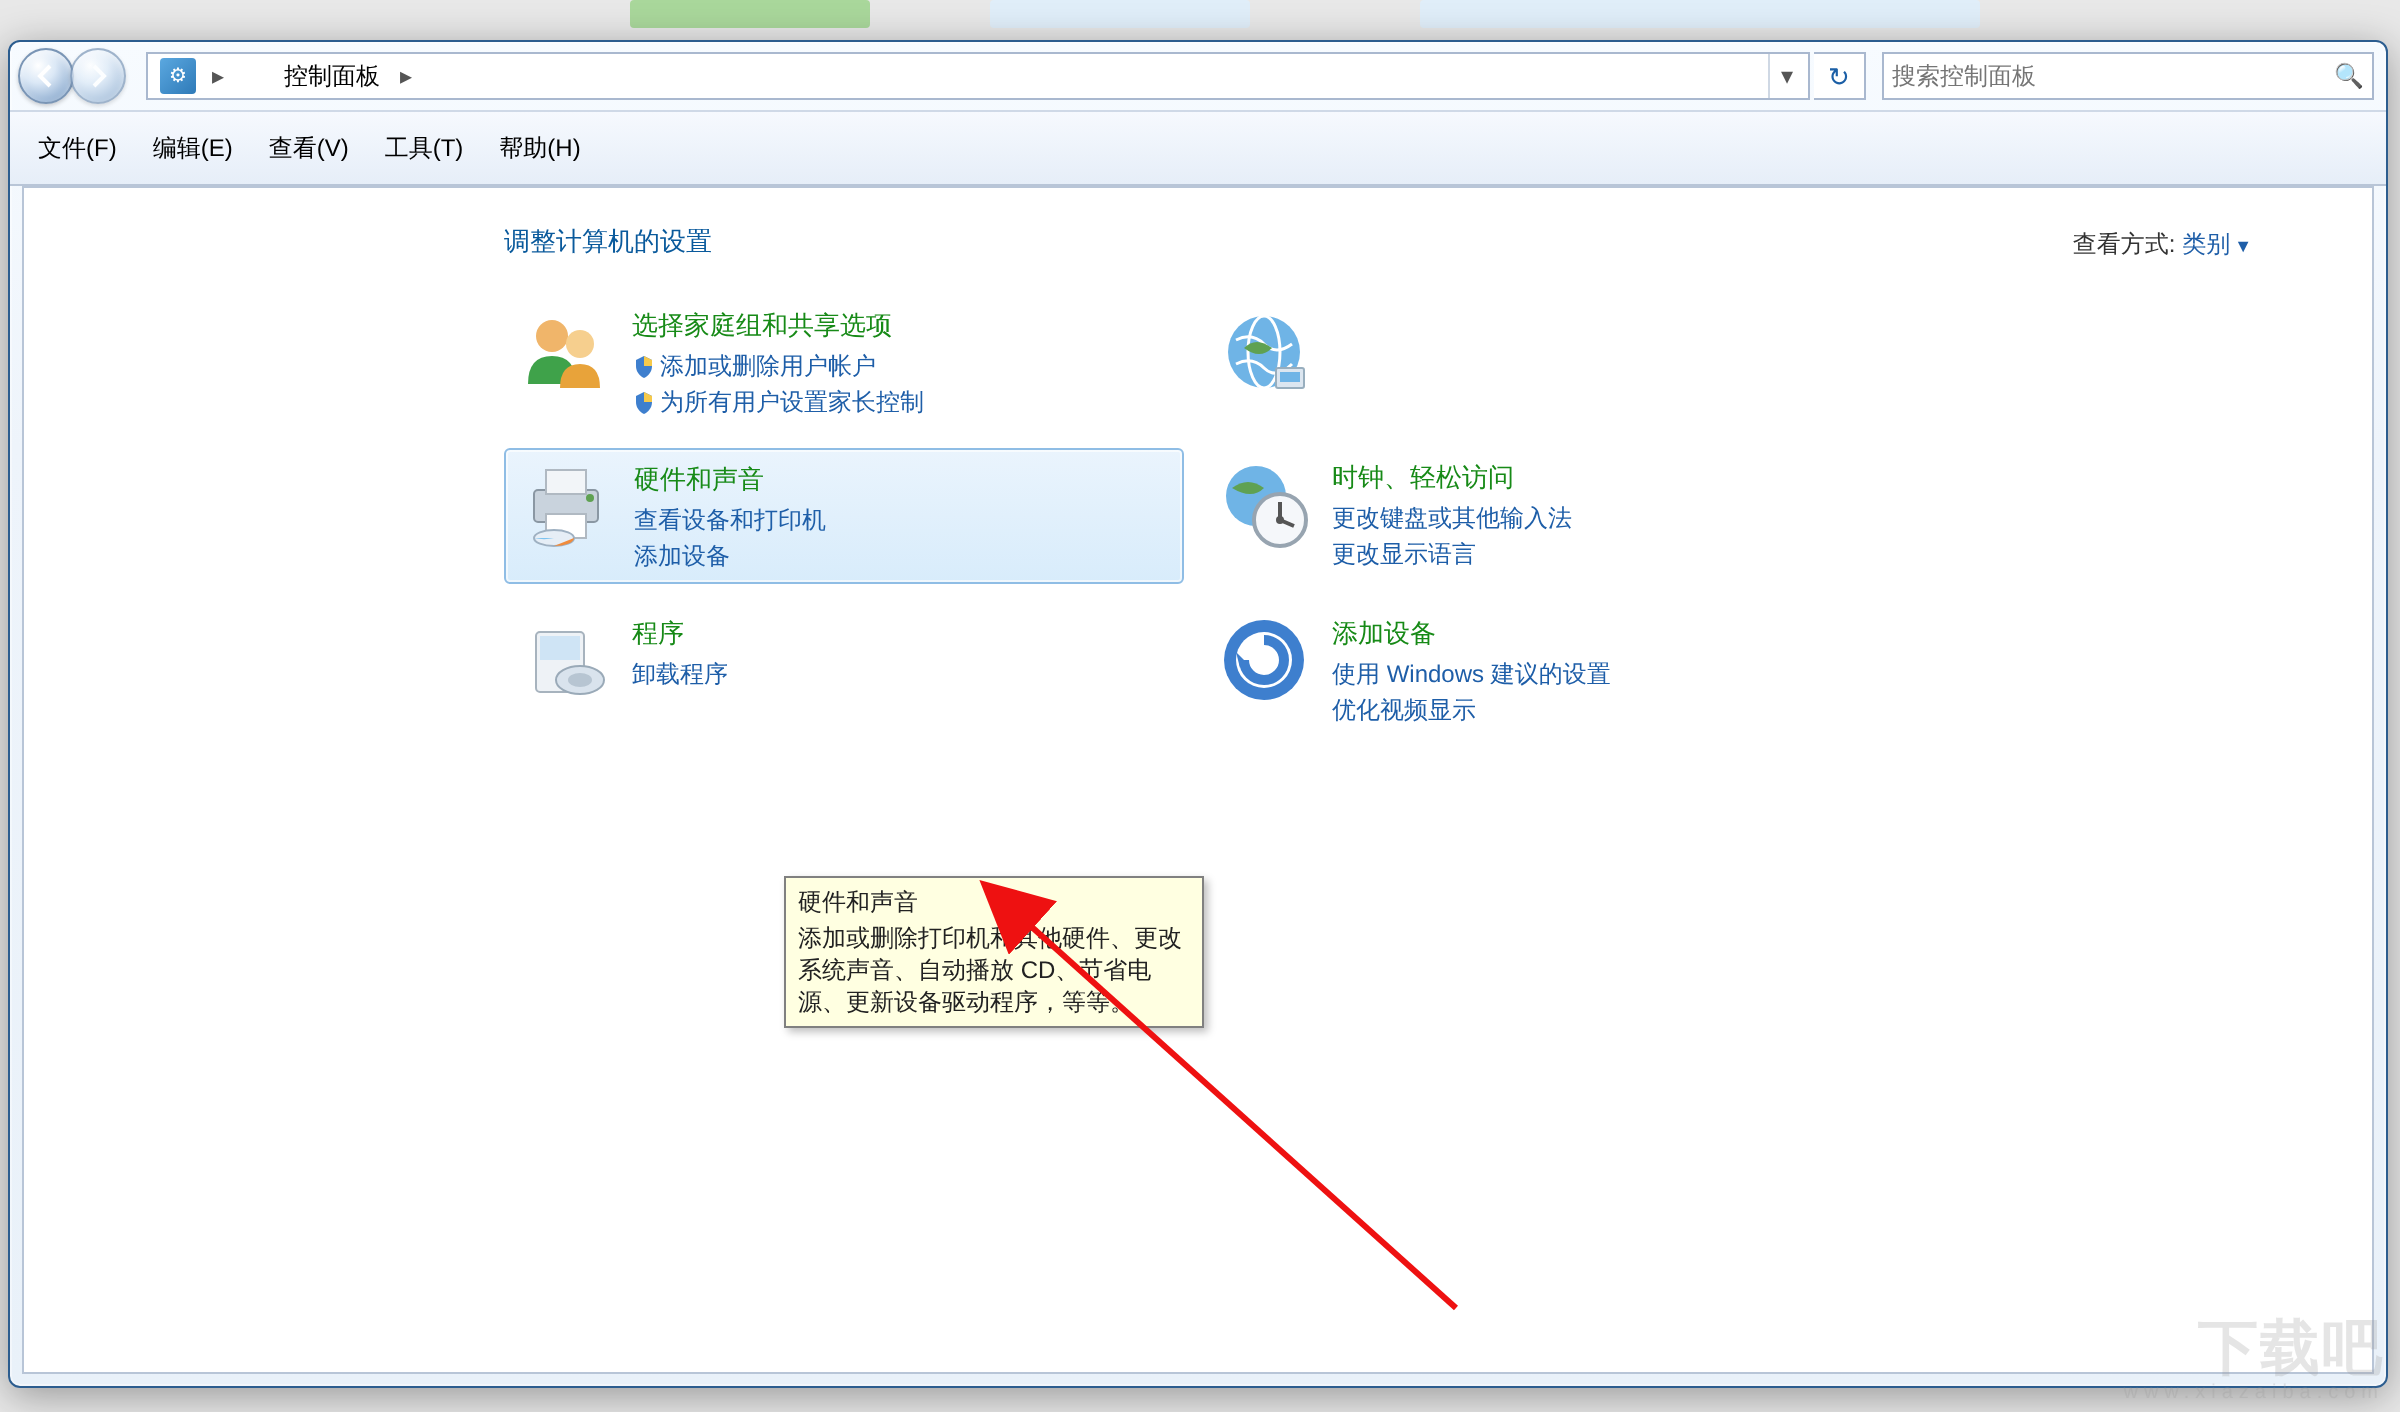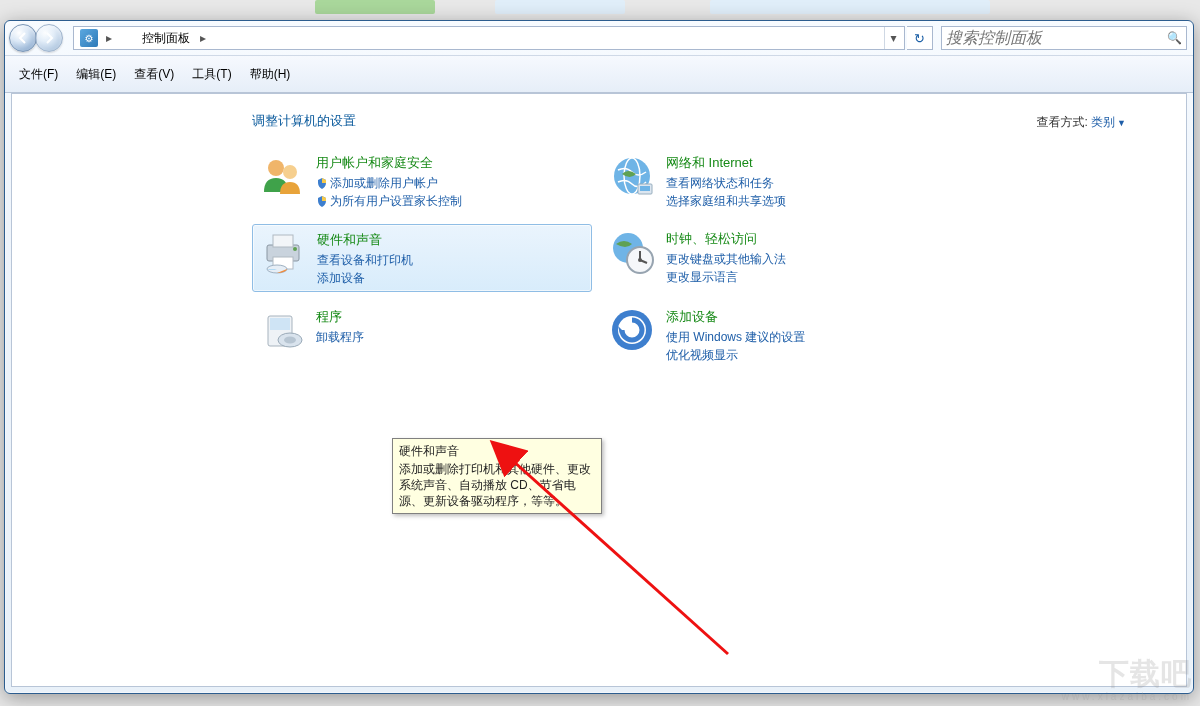--- a/index.html
+++ b/index.html
@@ -106,21 +106,21 @@
     width:18px;height:22px;border-left:1px solid #cfd8e4;display:flex;align-items:center;justify-content:center;margin-left:auto;color:#555;
   }
   .refresh {
     width:26px;height:24px;border:1px solid #a9b8cf;border-left:none;background:#fff;display:flex;align-items:center;justify-content:center;color:#1b5fa6;font-size:13px;
   }
   .searchbox {
     width:246px; height:24px; background:#fff; border:1px solid #a9b8cf; margin-left:6px;
     display:flex; align-items:center; padding:0 4px;
   }
   .searchbox input {
-    border:none; outline:none; flex:1; font-size:16px; color:#888; font-style:italic;
+    border:none; outline:none; flex:1; font-size:12px; color:#888; 
   }
   .searchbox .sicon { color:#3a6ea8; font-size:12px; }
 
   
   .menubar {
     height:38px;
     background: linear-gradient(to bottom,#f6f9fe,#e6eef8);
     border-top:1px solid #cfd9e7;
     border-bottom:1px solid #b8c5d7;
     display:flex; align-items:center;
@@ -317,21 +317,21 @@
         <div class="cat">
           <div class="icon ico-users">
             <svg viewBox="0 0 48 48">
               <circle cx="18" cy="16" r="8" fill="#f0b56a"></circle>
               <path d="M6 40 Q6 26 18 26 Q30 26 30 40 Z" fill="#3fa24a"></path>
               <circle cx="32" cy="20" r="7" fill="#f6cf8e"></circle>
               <path d="M22 42 Q22 30 32 30 Q42 30 42 42 Z" fill="#e8a33a"></path>
             </svg>
           </div>
           <div class="body">
-            <h3>用户帐户和家庭安全</h3>
+            <h3>选择家庭组和共享选项</h3>
             <span class="link">
               <svg class="shield-mini" viewBox="0 0 12 12">
                   <path d="M6 1 L10 3 V6 C10 9 8 11 6 12 C4 11 2 9 2 6 V3 Z" fill="#3e7fce"></path>
                   <path d="M6 1 L10 3 V6 H6 Z" fill="#f6c94a"></path>
                 </svg><span>添加或删除用户帐户</span>
             </span>
             <span class="link">
               <svg class="shield-mini" viewBox="0 0 12 12">
                   <path d="M6 1 L10 3 V6 C10 9 8 11 6 12 C4 11 2 9 2 6 V3 Z" fill="#3e7fce"></path>
                   <path d="M6 1 L10 3 V6 H6 Z" fill="#f6c94a"></path>
@@ -345,25 +345,20 @@
             <svg viewBox="0 0 48 48">
               <circle cx="24" cy="24" r="18" fill="#6fb4e6"></circle>
               <path d="M10 18 Q18 14 24 20 Q30 26 38 20" stroke="#fff" stroke-width="1.5" fill="none"></path>
               <path d="M10 30 Q18 26 24 32 Q30 38 38 30" stroke="#fff" stroke-width="1.5" fill="none"></path>
               <ellipse cx="24" cy="24" rx="8" ry="18" fill="none" stroke="#fff" stroke-width="1.5"></ellipse>
               <path d="M14 22 Q20 16 28 22 Q22 28 14 22" fill="#5fa152"></path>
               <rect x="30" y="32" width="14" height="10" rx="1" fill="#dce6f0" stroke="#98aebe"></rect>
               <rect x="32" y="34" width="10" height="5" fill="#6fb4e6"></rect>
             </svg>
           </div>
-          <div class="body">
-            <h3>网络和 Internet</h3>
-            <a class="link">查看网络状态和任务</a>
-            <a class="link">选择家庭组和共享选项</a>
-          </div>
         </div>
 
 
         <div class="cat selected">
           <div class="icon ico-hw">
             <svg viewBox="0 0 48 48">
               <rect x="8" y="16" width="32" height="16" rx="2" fill="#c9d3dd" stroke="#8a97a3"></rect>
               <rect x="14" y="6" width="20" height="12" fill="#f2f5f8" stroke="#b0b9c2"></rect>
               <rect x="14" y="28" width="20" height="12" fill="#fff" stroke="#b0b9c2"></rect>
               <circle cx="36" cy="20" r="2" fill="#5fa152"></circle>

